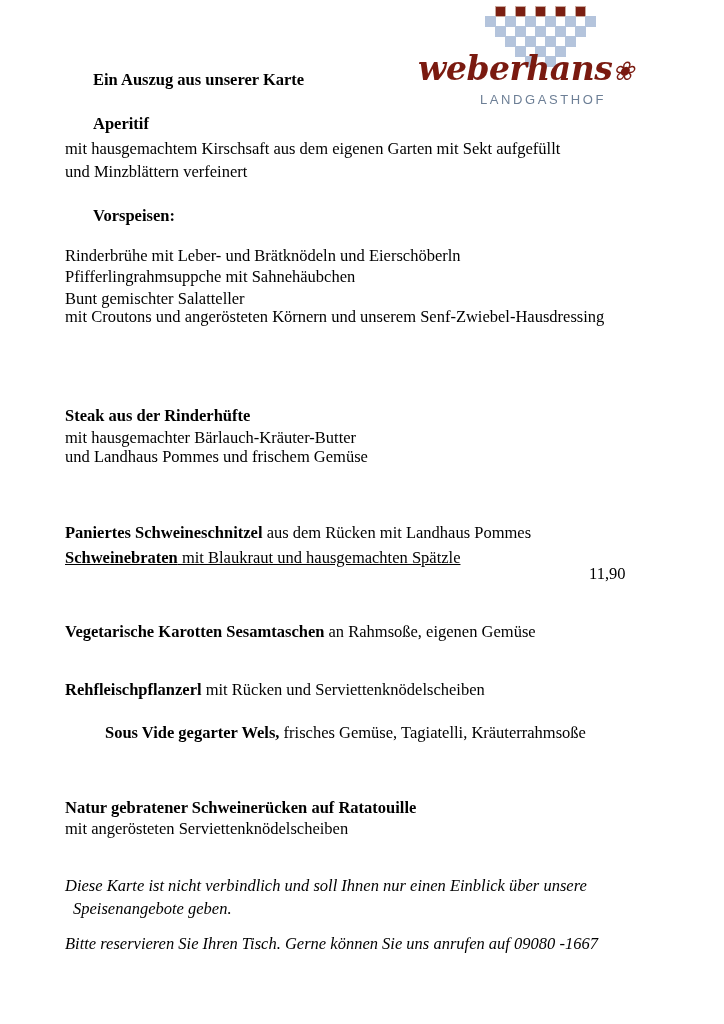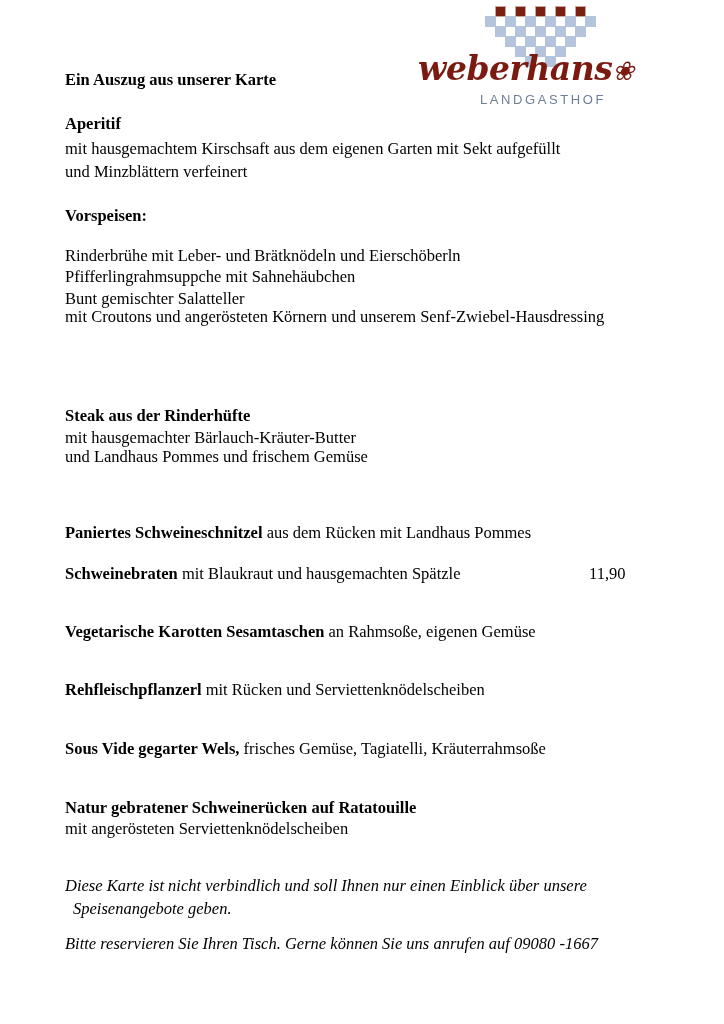--- a/index.html
+++ b/index.html
@@ -82,20 +82,21 @@
 
   
   .blk {
     position: absolute;
     left: 65px;
   }
   .h-bold {
     font-weight: 700;
     font-size: 16.5px;
     line-height: 23px;
+    margin-left: 28px;
   }
   .body-line {
     font-size: 16.5px;
     line-height: 23px;
     white-space: nowrap;
   }
   .dish {
     font-size: 16.5px;
     line-height: 23px;
     white-space: nowrap;
@@ -171,34 +172,34 @@
   <div class="blk dish" style="top:404px;">
     <b>Steak aus der Rinderhüfte</b>
   </div>
   <div class="blk body-line" style="top:426px;">mit hausgemachter Bärlauch-Kräuter-Butter</div>
   <div class="blk body-line" style="top:445px;">und Landhaus Pommes und frischem Gemüse</div>
 
   <div class="blk dish" style="top:521px;">
     <b>Paniertes Schweineschnitzel</b><span> aus dem Rücken mit Landhaus Pommes</span>
   </div>
 
-  <div class="blk dish" style="top:562px;">
+  <div class="blk dish" style="top:546px;text-decoration:underline;">
     <b>Schweinebraten</b><span> mit Blaukraut und hausgemachten Spätzle</span>
   </div>
   <div class="price" style="left:589px; top:562px;">11,90</div>
 
   <div class="blk dish" style="top:620px;">
     <b>Vegetarische Karotten Sesamtaschen</b><span>  an Rahmsoße, eigenen Gemüse</span>
   </div>
 
   <div class="blk dish" style="top:678px;">
     <b>Rehfleischpflanzerl</b><span> mit Rücken und Serviettenknödelscheiben</span>
   </div>
 
-  <div class="blk dish" style="top:737px;">
+  <div class="blk dish" style="top:721px;margin-left:40px;">
     <b>Sous Vide gegarter Wels,</b><span> frisches Gemüse, Tagiatelli, Kräuterrahmsoße</span>
   </div>
 
   <div class="blk dish" style="top:796px;">
     <b>Natur gebratener Schweinerücken auf Ratatouille</b>
   </div>
   <div class="blk body-line" style="top:817px;">mit angerösteten Serviettenknödelscheiben</div>
 
   <div class="note" style="top:874px;">Diese Karte ist nicht verbindlich und soll Ihnen nur einen Einblick über unsere</div>
   <div class="note" style="top:897px;margin-left:8px;">Speisenangebote geben.</div>

